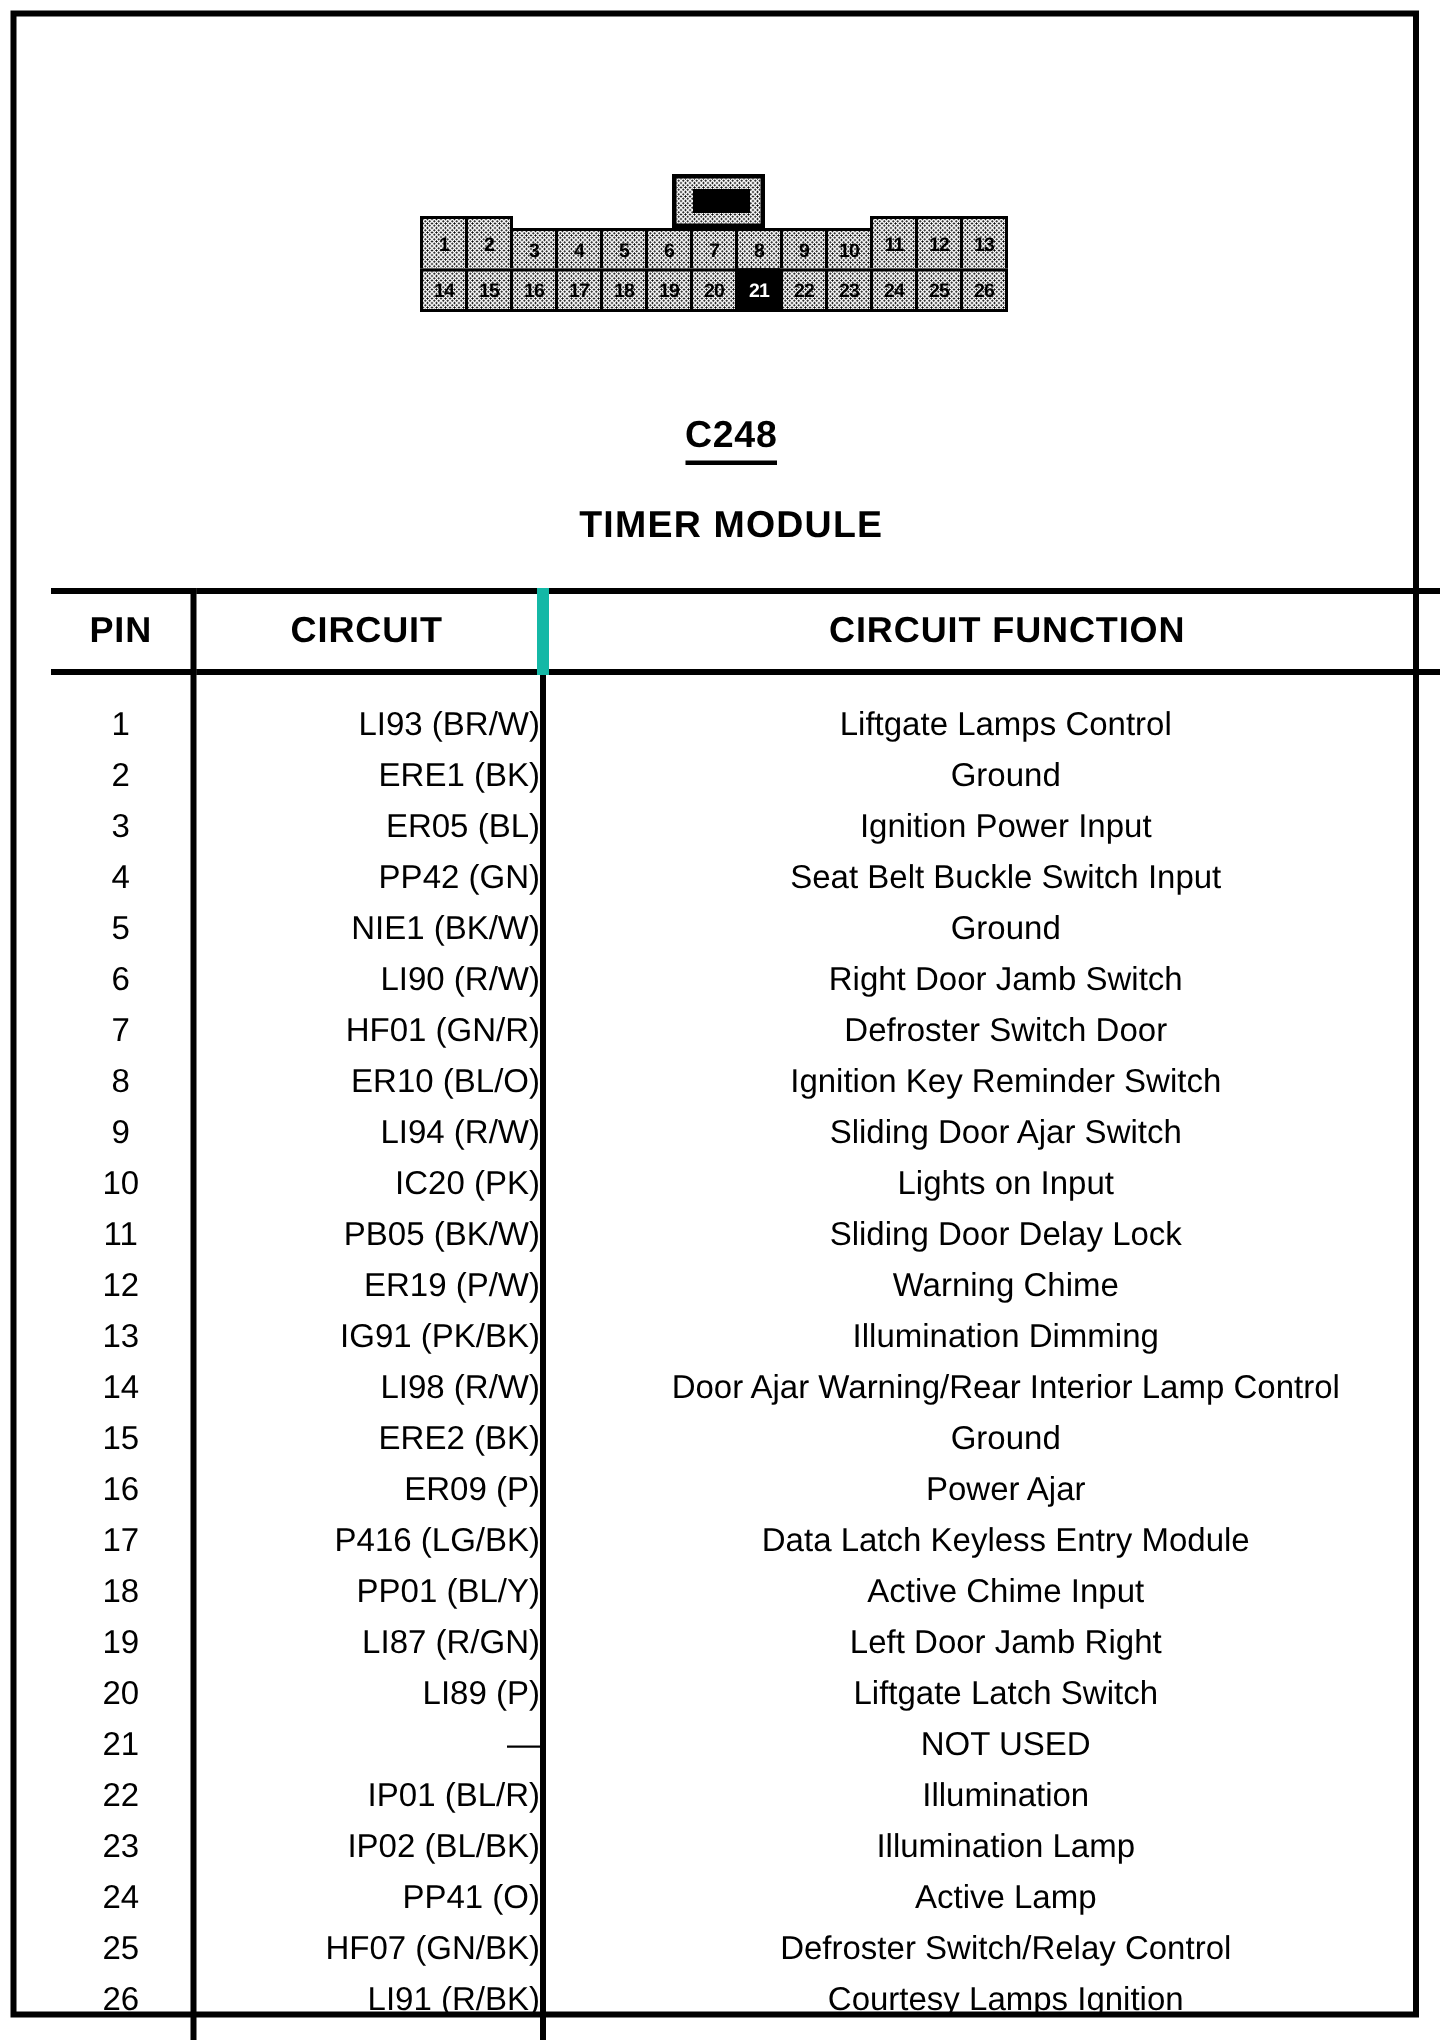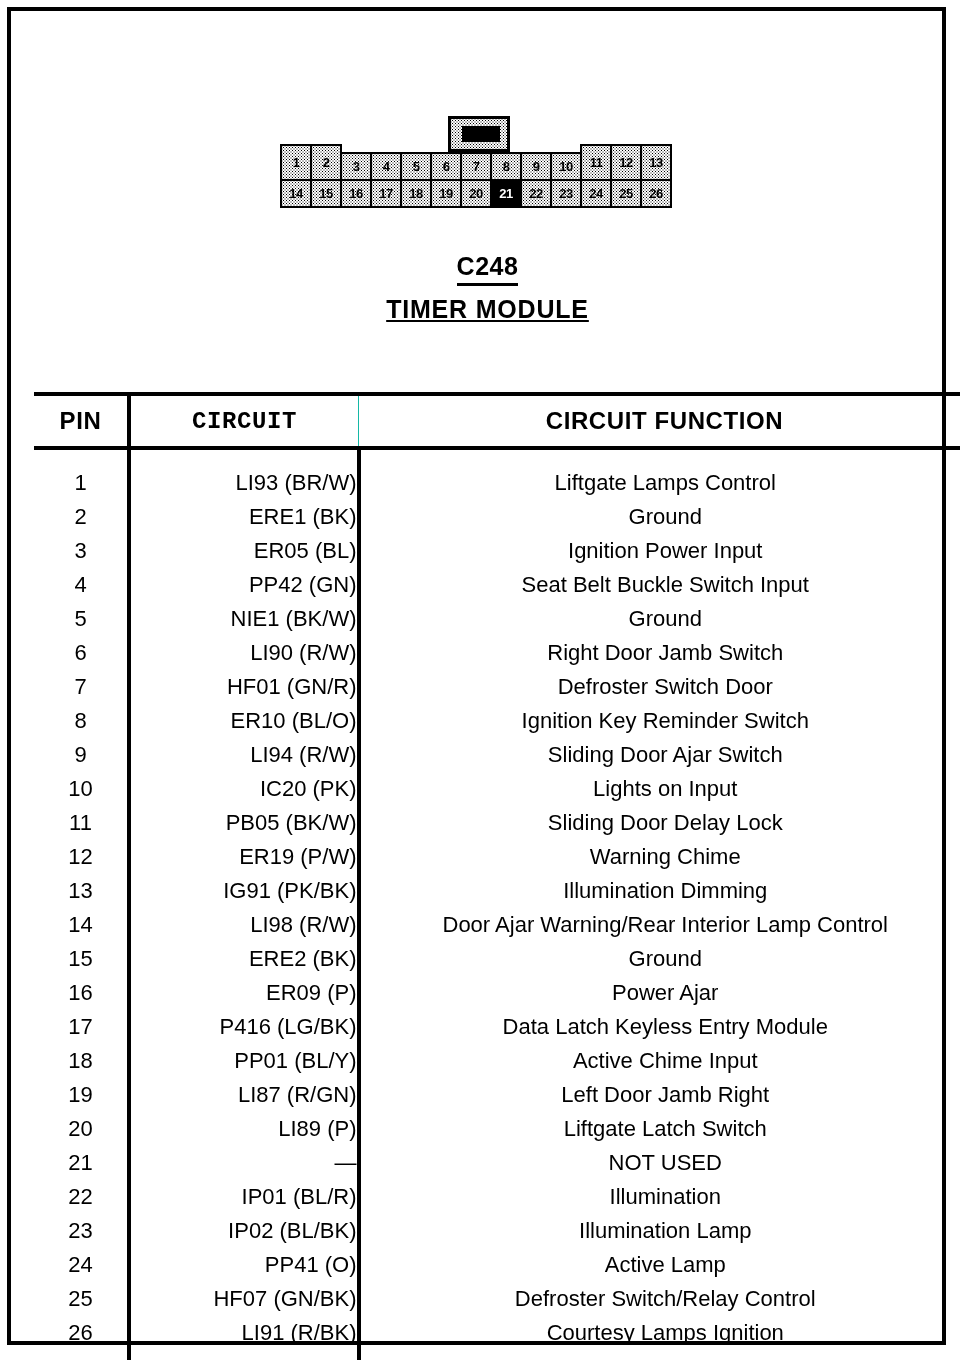--- a/index.html
+++ b/index.html
@@ -73,24 +73,25 @@
 
   
   #title-block{
     position:absolute;left:0;top:230px;width:931px;text-align:center;
   }
   #conn-id{
     font-size:25px;font-weight:bold;letter-spacing:0.5px;
     display:inline-block;
     border-bottom:3px solid #000;
     padding-bottom:2px;
+    margin-top:24px;
   }
   #module-name{
-    margin-top:9px;
-    font-size:25px;font-weight:bold;letter-spacing:0.8px;text-decoration:underline;
+    margin-top:26px;
+    font-size:25px;font-weight:bold;letter-spacing:0.8px;
   }
 
   
   #table-wrap{
     position:absolute;left:23px;top:381px;width:931px;height:964px;
   }
   table.pinout{
     border-collapse:collapse;
     width:931px;
     table-layout:fixed;
@@ -100,21 +101,21 @@
     border-bottom:4px solid #000;
     font-size:24px;
     font-weight:bold;
     letter-spacing:0.6px;
     height:50px;
     vertical-align:middle;
     text-align:center;
     padding:0;
   }
   table.pinout th.col-pin{width:93px;border-right:4px solid #000;}
-  table.pinout th.col-circuit{width:227px;border-right:1px solid #14b8a6;font-family:Liberation Mono, monospace;}
+  table.pinout th.col-circuit{width:227px;border-right:8px solid #14b8a6;}
   table.pinout th.col-func{width:611px;}
 
   table.pinout tbody td{
     padding:0;
     height:34px;
     font-size:22px;
     vertical-align:middle;
   }
   td.c-pin{
     width:93px;text-align:center;border-right:4px solid #000;

